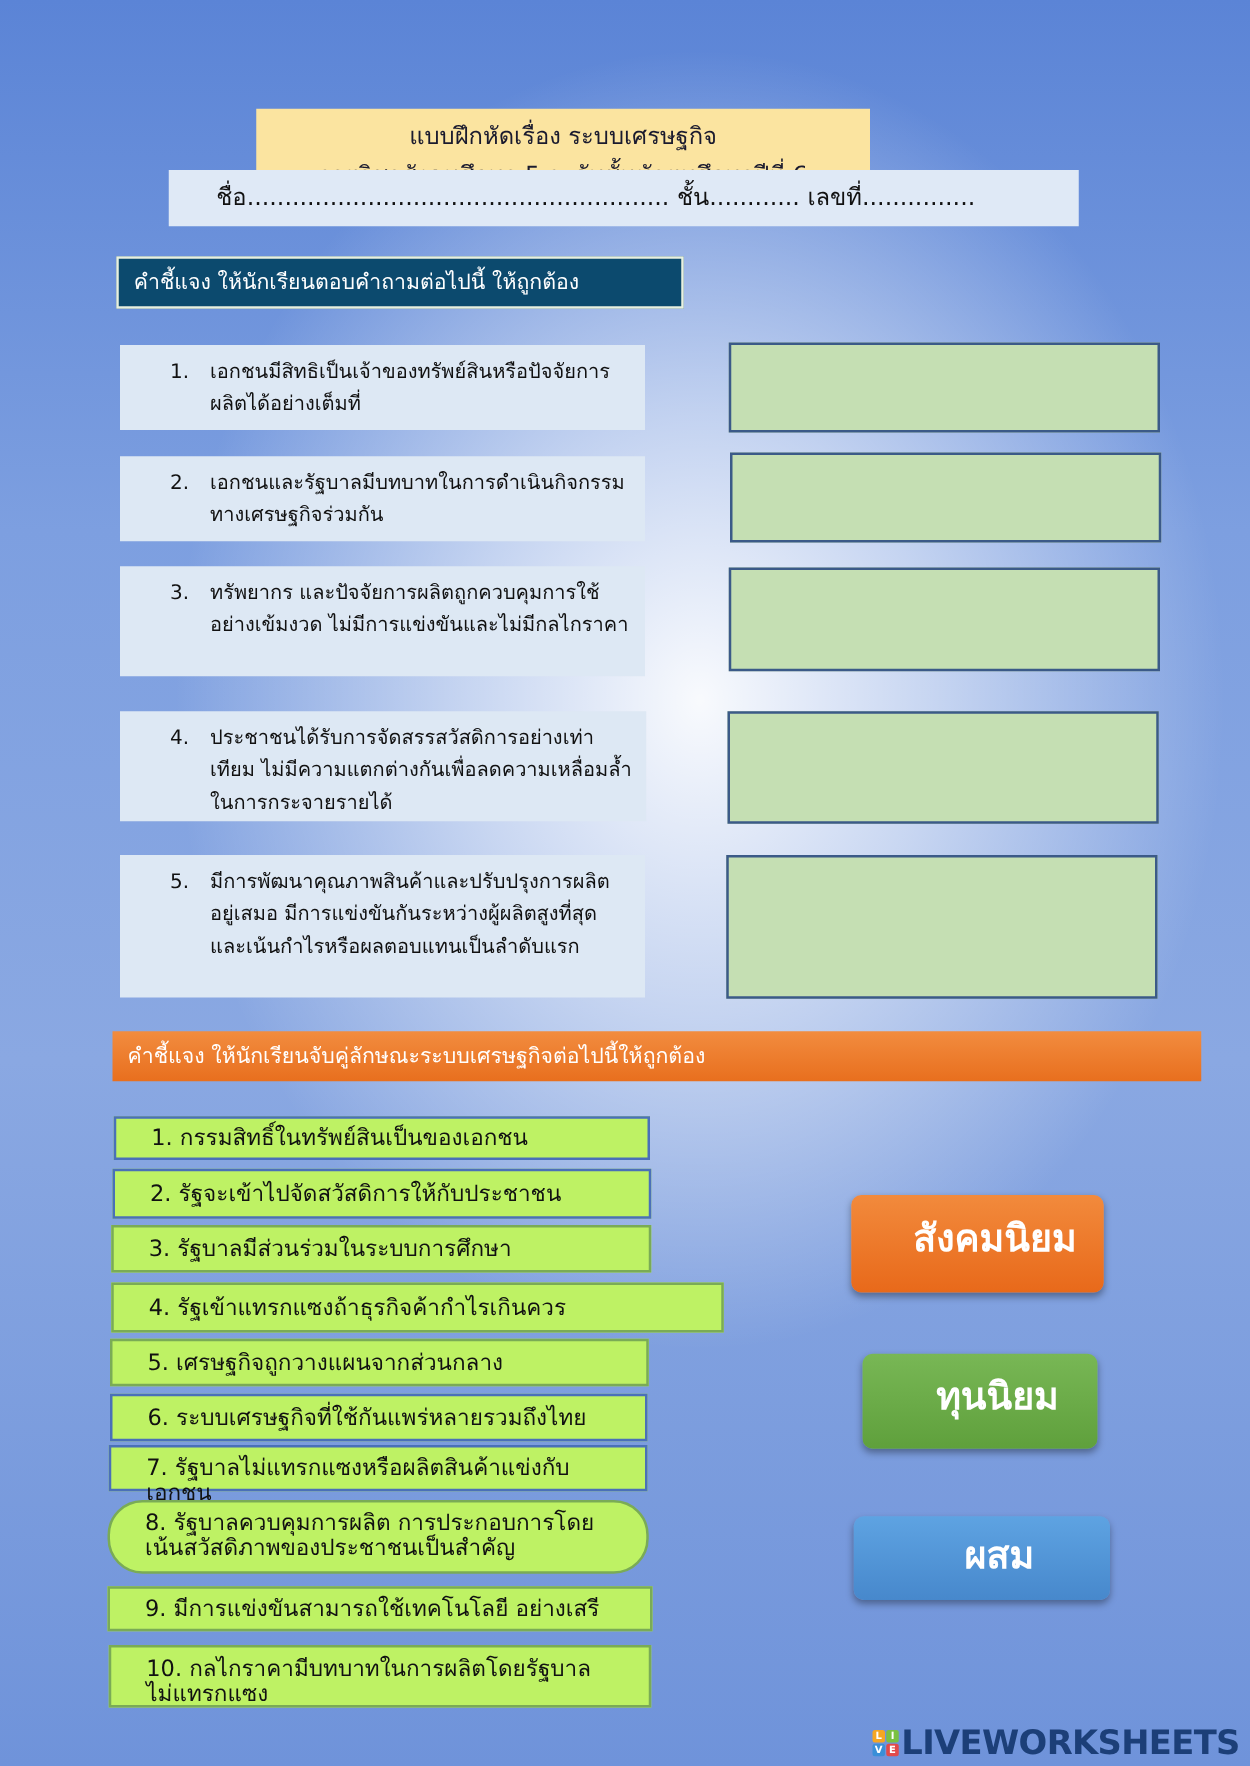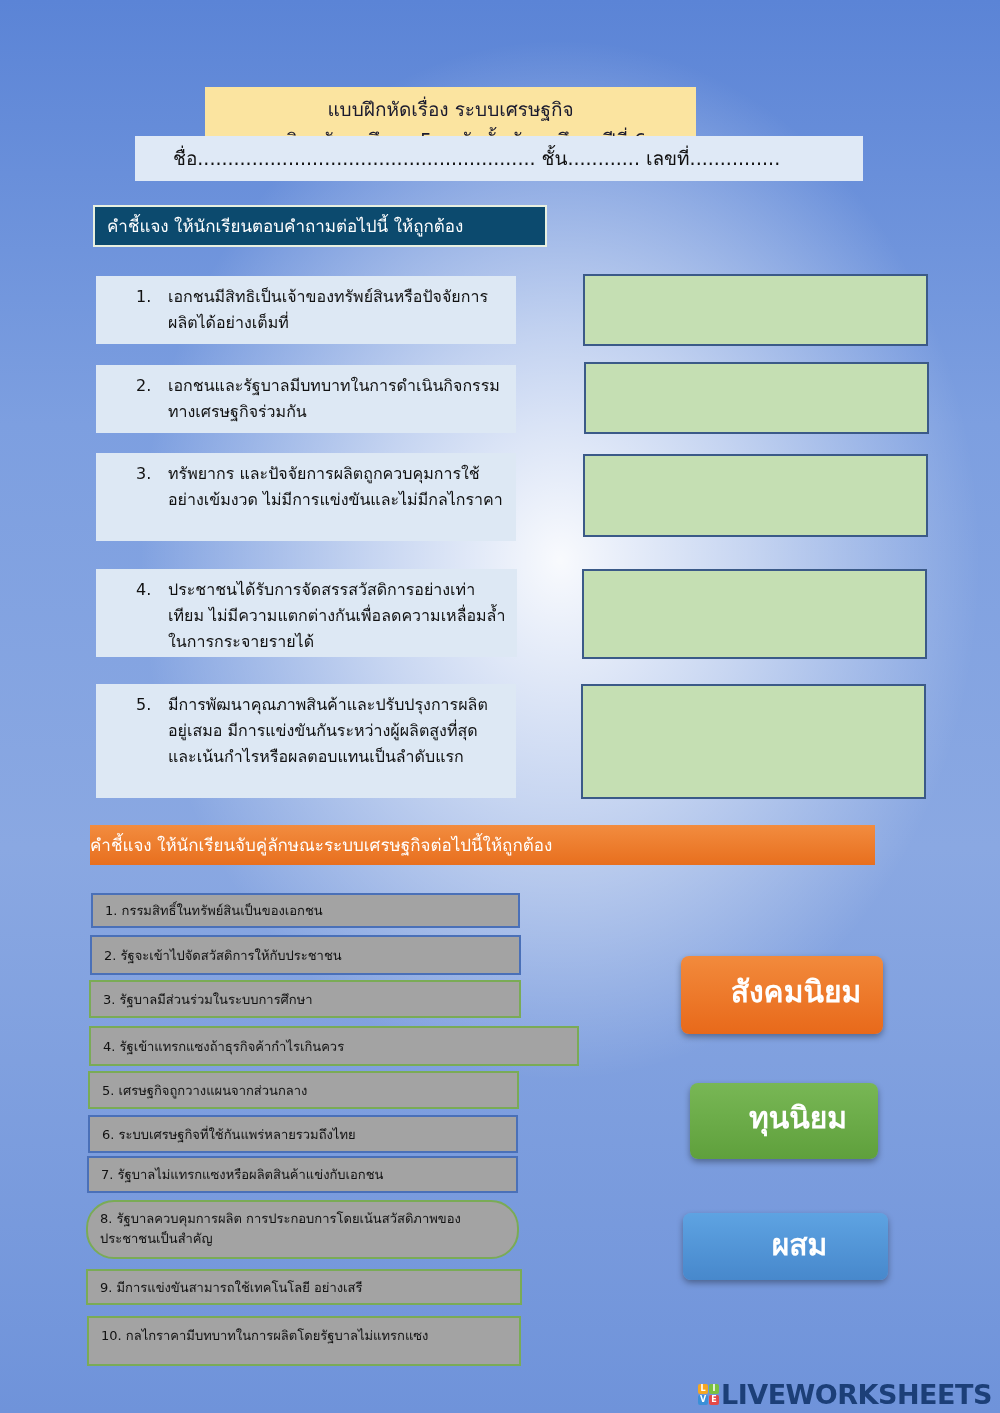--- a/index.html
+++ b/index.html
@@ -28,27 +28,27 @@
   .q-box {
     background: #dde8f4; color: #111; font-size: 16px; line-height: 26px;
     padding: 8px 10px 8px 40px;
   }
   .q-num { position: absolute; left: 40px; }
   .q-text { display: block; padding-left: 32px; }
   .ans-box {
     background: #c5dfb3; border: 2px solid #3b5a88;
   }
   .instr-orange {
-    left: 90px; top: 825px; width: 785px; height: 40px;
+    left: 90px; top: 825px; width: 871px; height: 40px;
     background: linear-gradient(180deg, #f28c3f, #e86f1e); color: #fff;
-    font-size: 17px; line-height: 40px; 
+    font-size: 17px; line-height: 40px; padding-left: 12px;
   }
   .m-item {
-    background: #a3a3a3; color: #111; font-size: 13px; line-height: 20px;
-    padding: 6px 12px;
+    background: #bef264; color: #111; font-size: 18px; line-height: 20px;
+    padding: 6px 28px;
   }
   .m-blue { border: 2px solid #4a70b8; }
   .m-green { border: 2px solid #7aab56; }
   .cat-btn {
     color: #fff; font-size: 30px; font-weight: bold; text-align: center;
     border-radius: 8px; box-shadow: 0 3px 6px rgba(0,0,0,0.35); padding-left: 28px;
   }
   .logo {
     left: 698px; top: 1378px; height: 32px; display: flex; align-items: center;
   }

